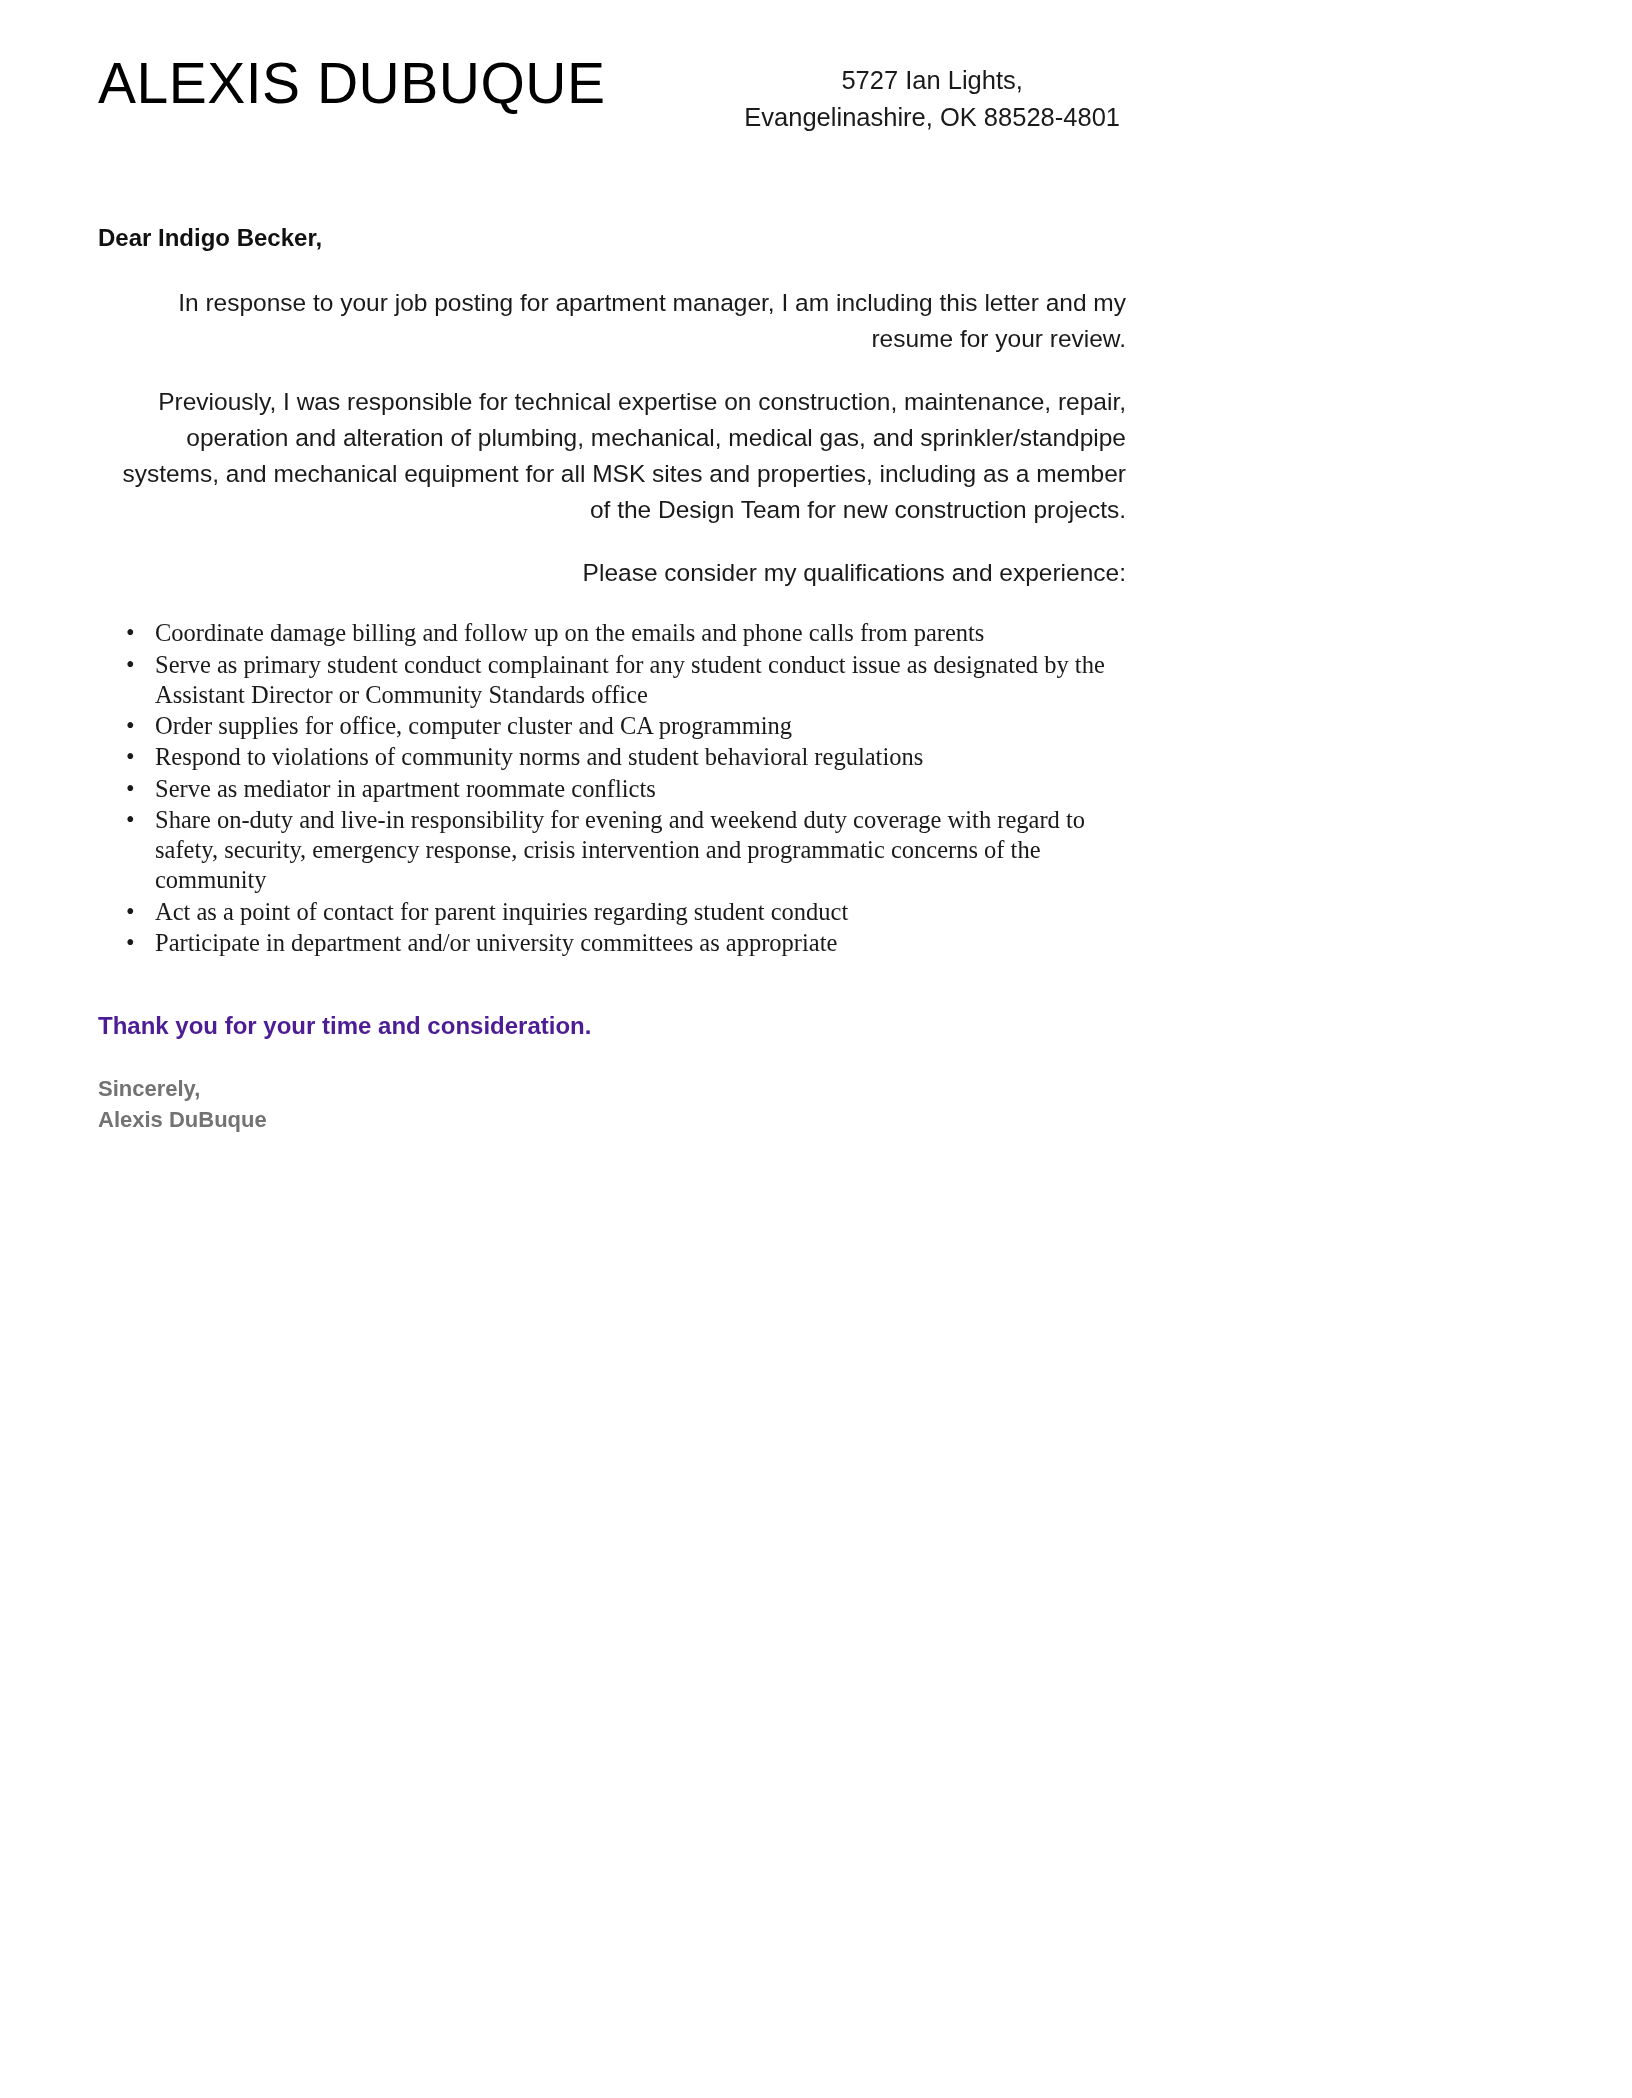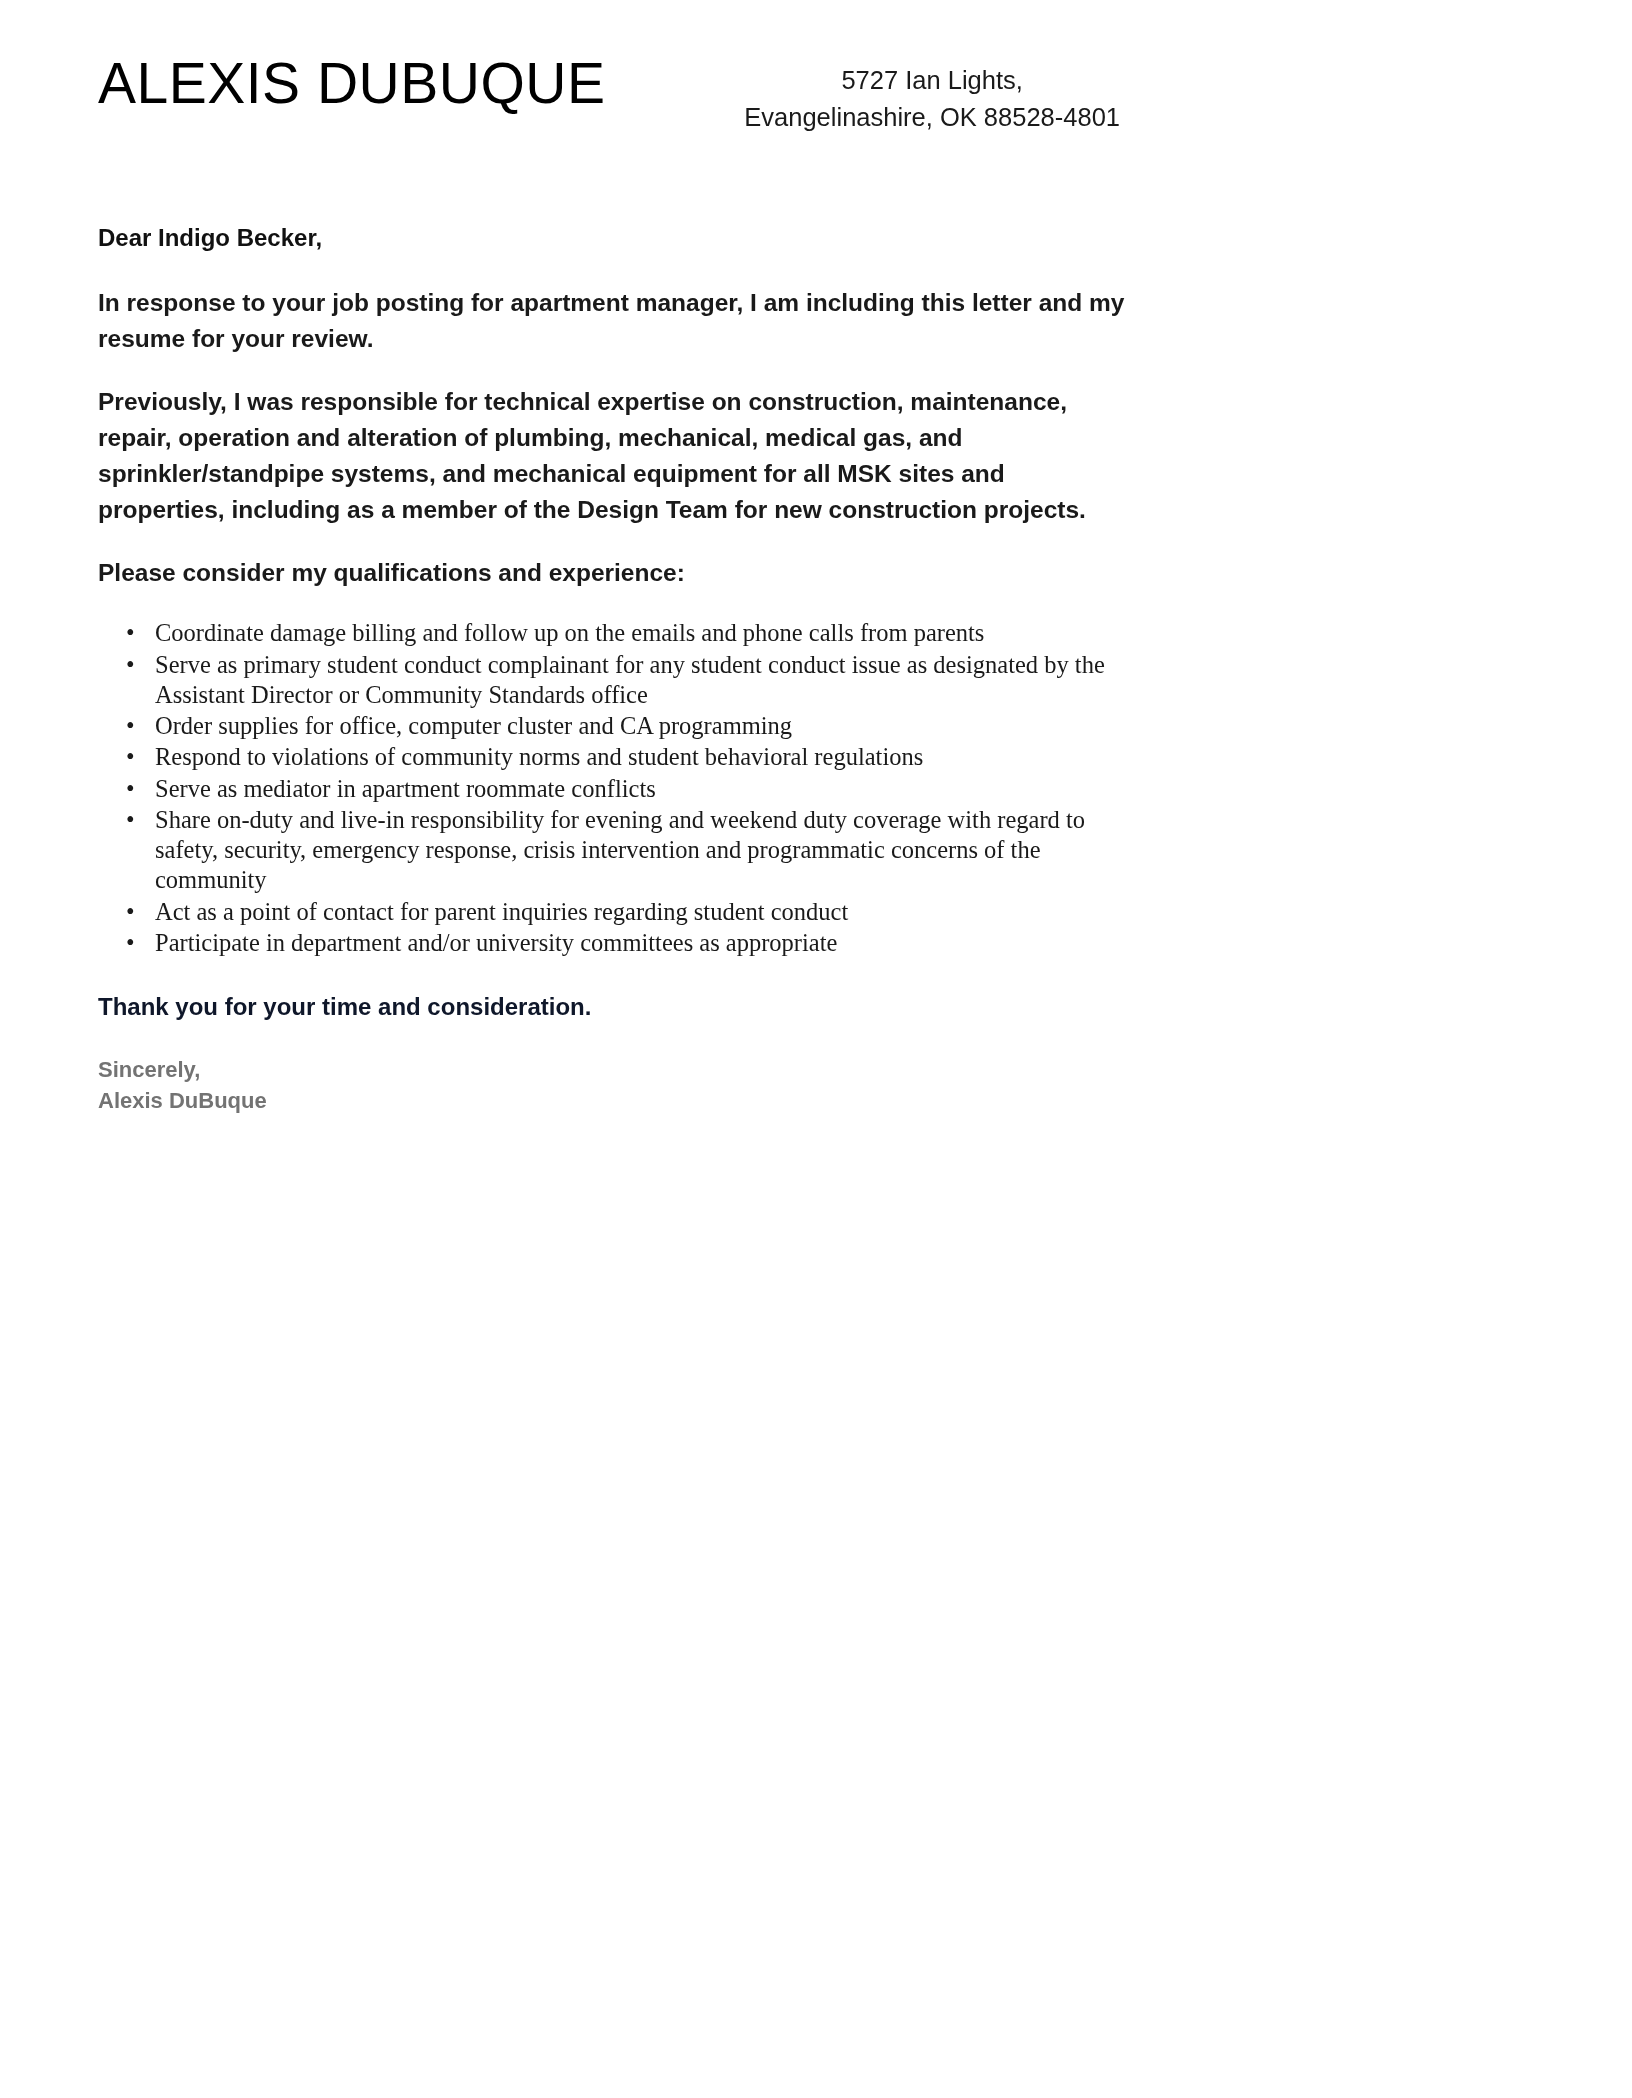--- a/index.html
+++ b/index.html
@@ -77,23 +77,24 @@
     font-size: 24px;
     font-weight: 700;
     line-height: 1.35;
     color: #111111;
     margin: 0 0 31px 0;
   }
 
   .body-paragraph {
     font-size: 24.5px;
     line-height: 1.47;
-    font-weight: 700;
+    font-weight: 400;
     color: #1a1a1a;
     margin: 0 0 27px 0;
+    text-align: right;
   }
 
   .qualifications-list {
     list-style: none;
     margin: 0 0 0 0;
     padding: 0;
   }
 
   .qualification-item {
     position: relative;
@@ -113,22 +114,22 @@
     top: 0;
     font-size: 24.5px;
     line-height: 1.235;
     color: #1a1a1a;
   }
 
   .closing-line {
     font-size: 24px;
     font-weight: 700;
     line-height: 1.35;
-    color: #0f172a;
-    margin: 33px 0 0 0;
+    color: #4c1d95;
+    margin: 52px 0 0 0;
   }
 
   .signoff {
     margin-top: 30px;
   }
 
   .signoff-line {
     font-size: 22px;
     line-height: 1.42;
     font-weight: 700;

